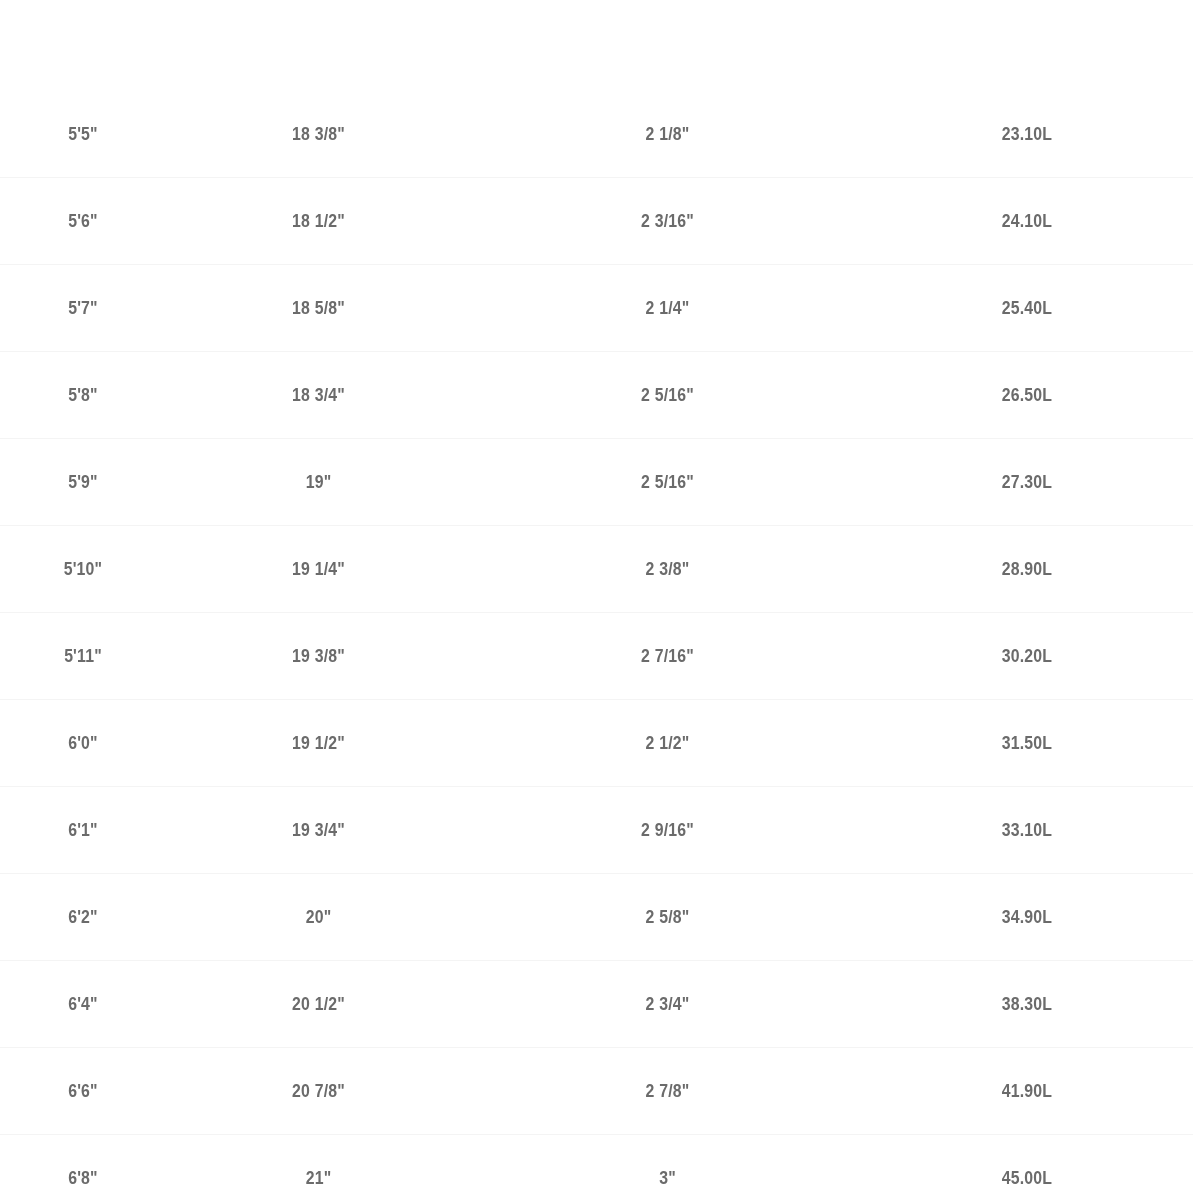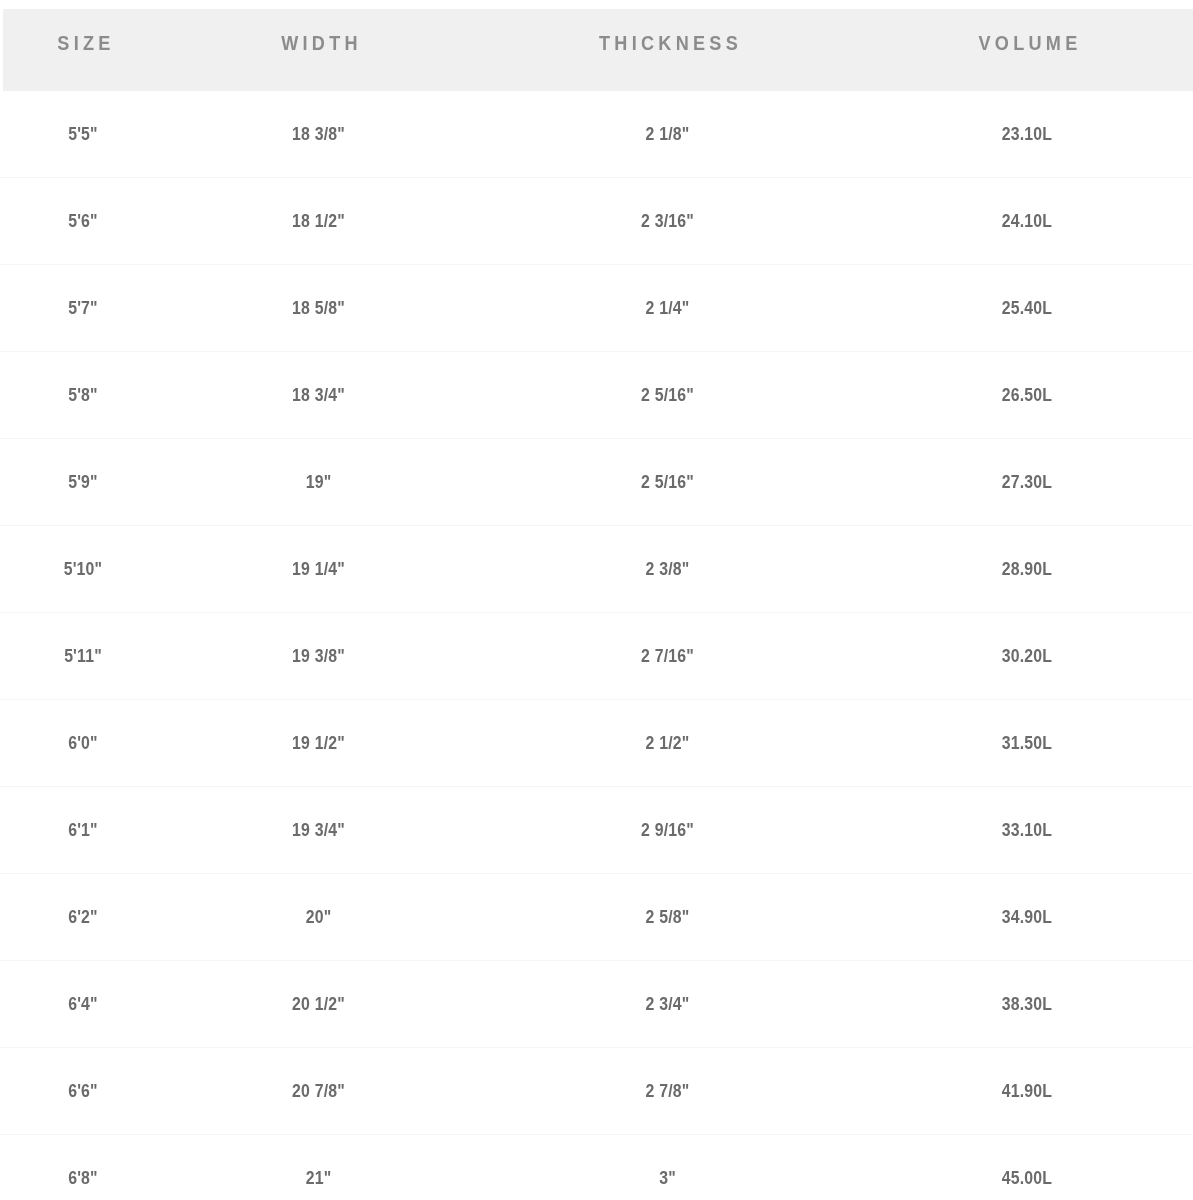--- a/index.html
+++ b/index.html
@@ -79,26 +79,20 @@
   .col-size      { width: 166px; }
   .col-width     { width: 305px; }
   .col-thickness { width: 393px; }
   .col-volume    { width: 326px; }
 </style>
 </head>
 <body>
 
 <div class="size-chart">
 
-  <div class="chart-header">
-    <div class="hcell col-size">SIZE</div>
-    <div class="hcell col-width">WIDTH</div>
-    <div class="hcell col-thickness">THICKNESS</div>
-    <div class="hcell col-volume">VOLUME</div>
-  </div>
 
   <div class="chart-body">
       <div class="row">
         <div class="cell col-size">5'5"</div>
         <div class="cell col-width">18 3/8"</div>
         <div class="cell col-thickness">2 1/8"</div>
         <div class="cell col-volume">23.10L</div>
       </div>
       <div class="row">
         <div class="cell col-size">5'6"</div>

